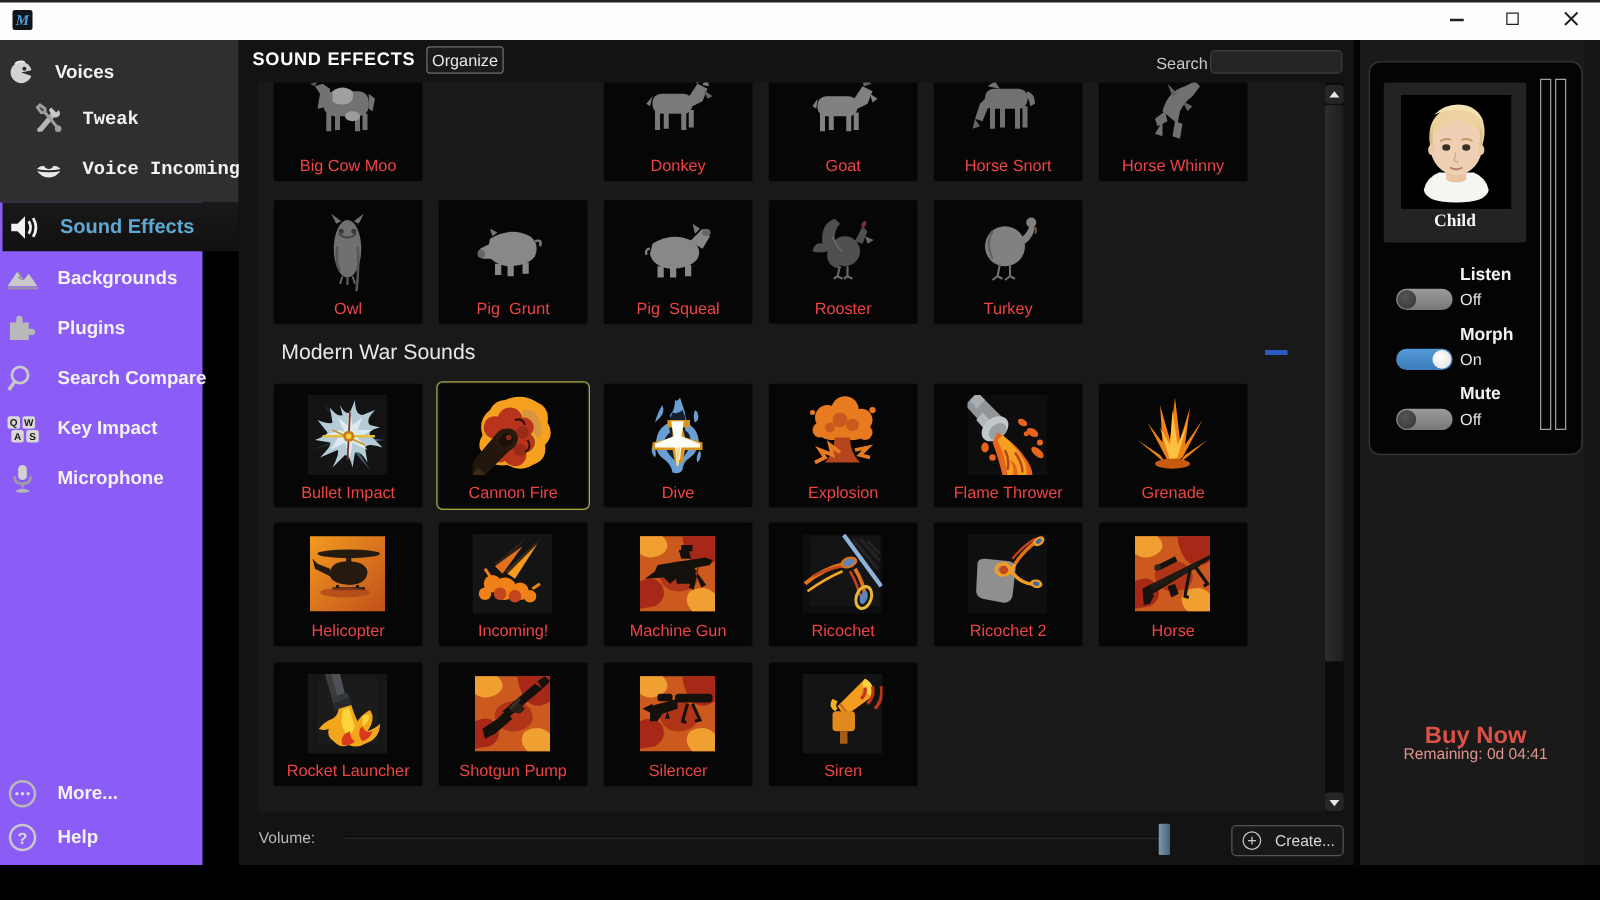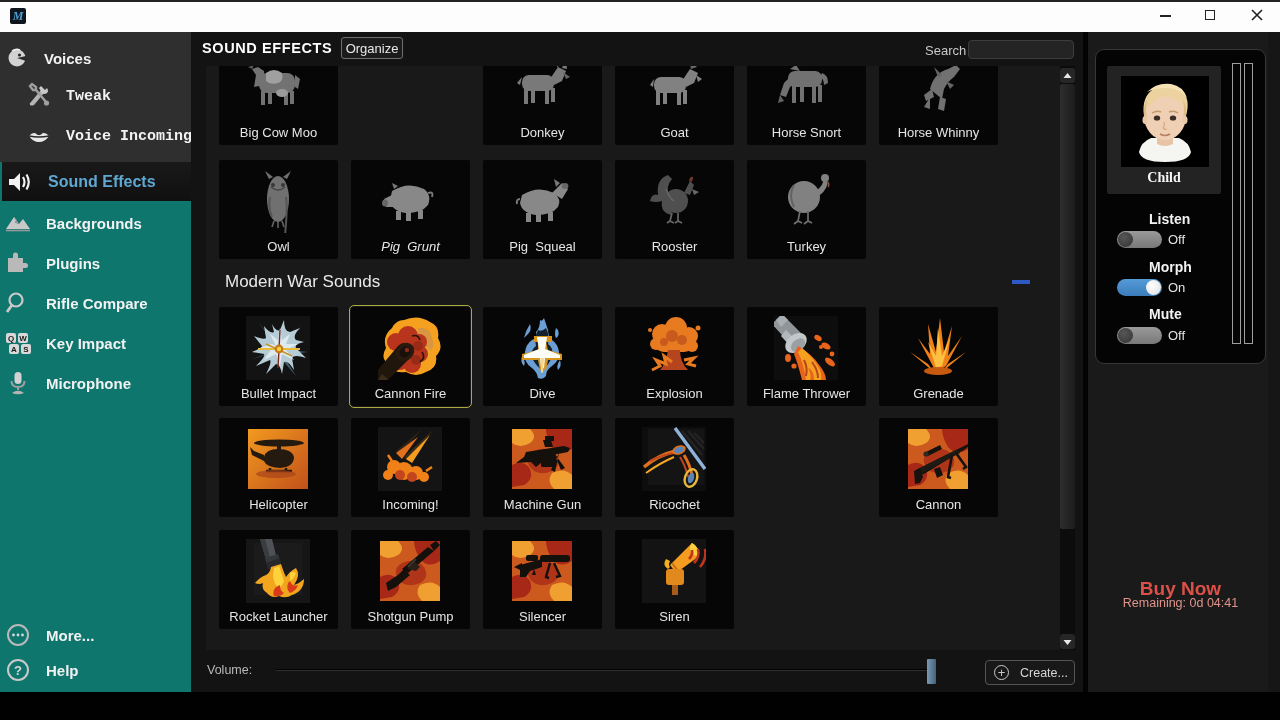--- a/index.html
+++ b/index.html
@@ -12,41 +12,41 @@
   #titletop { left:0; top:0; width:1280px; height:2px; background:#232323; }
   #appicon { left:10px; top:8px; width:16px; height:16px; background:#10151c; border-radius:2px; }
   #appicon span { position:absolute; left:0; top:0; width:16px; height:16px; text-align:center; font:italic bold 12px/16px "Liberation Serif",serif; color:#4d9fd6; }
   #apptitle { left:31px; top:0px; height:32px; line-height:34px; font-size:12.5px; color:#1a1a1a;margin-top:36px; }
   #btn-min { left:1160px; top:15px; width:11px; height:2px; background:#222; }
   #btn-max { left:1205px; top:10px; width:10px; height:10px; border:1.5px solid #222; }
   #btn-x  { left:1251px; top:9px; width:12px; height:12px; }
   #btn-x svg { position:absolute; left:0; top:0; }
 
   
-  #sidebar { left:0; top:32px; width:191px; height:660px; background:#0f766e; }
+  #sidebar { left:0; top:32px; width:162px; height:660px; background:#8b5cf6; }
   #sidetop { left:0; top:0px; width:191px; height:130px; background:#2f2f2f; }
   .sideitem { position:absolute; left:0; width:191px; height:40px; }
   .sideitem .lbl { position:absolute; left:46px; top:50%; transform:translateY(-50%); font-weight:bold; font-size:15px; color:#f2f2f2; white-space:nowrap; }
   .sideitem .ic { position:absolute; left:4px; top:50%; transform:translateY(-50%); width:28px; height:28px; }
   .sub .lbl { left:66px;font-family:Liberation Mono, monospace; }
   .sub .ic { left:25px; }
   #sel-row { left:2px; top:130px; width:189px; height:39px; background:linear-gradient(#191919,#101010); }
   #sel-row .lbl { color:#5fa8d3; font-size:16px; }
 
   
   #content { left:191px; top:32px; width:896px; height:660px; background:#131313; }
   #c-int { left:15px; top:34px; width:854px; height:584px; background:#191919; overflow:hidden; }
   #hdr-title { left:11px; top:8px; font-weight:bold; font-size:14.5px; letter-spacing:0.6px; color:#fff; }
   #btn-organize { left:150px; top:5px; width:62px; height:22px; border:1px solid #6f6f6f; border-radius:3px; background:#1b1b1b; color:#e8e8e8; font-size:13px; text-align:center; line-height:21px; }
   #lbl-search { left:734px; top:11px; font-size:13px; color:#c9c9c9; }
   #box-search { left:777px; top:8px; width:106px; height:19px; background:#242424; border:1px solid #3d3d3d; border-radius:4px; }
 
   
   .tile { position:absolute; width:119px; height:99px; background:#060606; border-radius:2px; }
-  .tile .cap { position:absolute; left:0; bottom:5px; width:100%; text-align:center; font-size:13px; color:#e5e5e5; white-space:nowrap; }
+  .tile .cap { position:absolute; left:0; bottom:5px; width:100%; text-align:center; font-size:13px; color:#ef4444; white-space:nowrap; }
   .tile svg { position:absolute; left:27px; top:9px; }
   .seltile { outline:1.5px solid #a9a93f; outline-offset:1px; border-radius:3px; }
   #sec-hdr { left:19px; top:206px; font-size:17px; color:#e8e8e8; }
   #sec-dash { left:806px; top:214px; width:18px; height:4px; background:#2d59c4; }
 
   
   #sb { left:869px; top:34px; width:15px; height:584px; background:#0c0c0c; }
   .sbarrow { position:absolute; left:0; width:15px; height:15px; background:#262626; border-radius:3px; }
   .sbarrow svg { position:absolute; left:3px; top:4px; }
   #sbthumb { left:0; top:18px; width:15px; height:445px; background:linear-gradient(90deg,#2d2d2d,#1d1d1d); border-radius:2px; }
@@ -62,21 +62,21 @@
   
   #gapstrip { left:1083px; top:32px; width:5px; height:660px; background:#030303; }
   #rightbar { left:1088px; top:32px; width:192px; height:660px; background:#1a1a1a; }
   #rightedge { left:1268px; top:32px; width:12px; height:660px; background:#161616; }
   #rpanel { left:7px; top:17px; width:171px; height:315px; background:#040404; border:1px solid #373737; border-radius:9px; }
   #avcard { left:11px; top:16px; width:114px; height:128px; background:#232323; border-radius:2px; }
   #avphoto { left:14px; top:10px; width:88px; height:91px; background:#000; }
   #avname { left:0; top:104px; width:114px; text-align:center; font-weight:bold; font-size:14px; color:#f5f5f5;font-family:Liberation Serif, serif; }
   .meter { position:absolute; top:13px; width:9px; height:281px; border:1px solid #9f9f9f; background:#050505; }
   #m1 { left:136px; } #m2 { left:148px; }
-  .toglbl { position:absolute; left:5px; font-weight:bold; font-size:14px; color:#f2f2f2;padding-left:48px; }
+  .toglbl { position:absolute; left:24px; font-weight:bold; font-size:14px; color:#f2f2f2;padding-left:48px; }
   .pill { position:absolute; left:21px; width:45px; height:17px; border-radius:8.5px; }
   .pill-off { background:linear-gradient(#9a9a9a,#787878); }
   .pill-on { background:linear-gradient(#549bd8,#3c7cba); }
   .knob { position:absolute; top:1px; width:15px; height:15px; border-radius:50%; }
   .knob-dark { left:1px; background:radial-gradient(circle at 40% 35%, #565656, #333); }
   .knob-lite { left:29px; background:radial-gradient(circle at 40% 35%, #fff, #ddd); }
   .togstate { position:absolute; left:72px; font-size:13px; color:#e3e3e3; }
   #buynow { left:0px; top:546px; width:185px; text-align:center; font-weight:bold; font-size:19px; color:#dc5147; }
   #remain { left:0px; top:564px; width:185px; text-align:center; font-size:12.5px; color:#e0948b; }
 
@@ -150,21 +150,21 @@
         <div class="ic" id="ic-plug"><svg width="28" height="28" viewBox="0 0 28 28">
             <path d="M6 10 L11 10 L11 7 Q11 4.5 13.5 4.5 Q16 4.5 16 7 L16 10 L21 10 L21 15 L23.5 15 Q26 15 26 17.5 Q26 20 23.5 20 L21 20 L21 24 L6 24 Z" fill="#b9b9b9" transform="translate(-2,-1)"></path>
           </svg></div>
         <div class="lbl">Plugins</div>
       </div>
     <div class="sideitem" style="top:251px;">
         <div class="ic" id="ic-vc"><svg width="28" height="28" viewBox="0 0 28 28">
             <circle cx="12" cy="11" r="6.5" fill="none" stroke="#c9c9c9" stroke-width="2.2"></circle>
             <path d="M8 16 L3 23" stroke="#c9c9c9" stroke-width="2.8"></path>
           </svg></div>
-        <div class="lbl">Rifle Compare</div>
+        <div class="lbl">Search Compare</div>
       </div>
     <div class="sideitem" style="top:291px;">
         <div class="ic" id="ic-km"><svg width="28" height="28" viewBox="0 0 28 28">
             <g>
               <rect x="2" y="4" width="10" height="10" rx="2" fill="#d8d8d8"></rect>
               <text x="7" y="12" text-anchor="middle" font-family="Liberation Sans" font-weight="bold" font-size="8" fill="#1a1a1a">Q</text>
               <rect x="14" y="4" width="10" height="10" rx="2" fill="#d8d8d8"></rect>
               <text x="19" y="12" text-anchor="middle" font-family="Liberation Sans" font-weight="bold" font-size="8" fill="#1a1a1a">W</text>
               <rect x="5" y="15" width="10" height="10" rx="2" fill="#d8d8d8"></rect>
               <text x="10" y="23" text-anchor="middle" font-family="Liberation Sans" font-weight="bold" font-size="8" fill="#1a1a1a">A</text>
@@ -295,21 +295,21 @@
               <path d="M41 10 L45 2 L37 8 Z"></path>
             </g>
             <path d="M25 18 q7 6 14 0" stroke="#5f5f5f" stroke-width="1.5" fill="none"></path>
             <circle cx="27" cy="16" r="2" fill="#4f4f4f"></circle>
             <circle cx="37" cy="16" r="2" fill="#4f4f4f"></circle>
             <path d="M24 28 q-2 12 2 20 M40 28 q2 12 -2 48" stroke="#777" stroke-width="2" fill="none"></path>
             <path d="M28 52 l-2 6 M32 53 l0 6 M36 52 l2 6" stroke="#8a8a8a" stroke-width="1.6"></path>
           </svg>
           <div class="cap">Owl</div>
         </div>
-      <div class="tile" style="left:145px;top:94px;font-style:italic;">
+      <div class="tile" style="left:145px;top:94px;">
           <svg style="filter:brightness(0.72);" width="64" height="64" viewBox="0 0 64 64">
             <g fill="#bdbdbd">
               <path d="M14 22 Q30 12 46 20 Q54 26 50 36 Q44 44 28 44 Q14 42 12 32 Z"></path>
               <path d="M14 26 L6 30 L8 38 L16 38 Z"></path>
               <rect x="18" y="42" width="5" height="9"></rect>
               <rect x="28" y="43" width="5" height="9"></rect>
               <rect x="40" y="41" width="5" height="9"></rect>
             </g>
             <ellipse cx="7" cy="34" rx="3" ry="3.5" fill="#8f8f8f"></ellipse>
             <path d="M50 24 q6 -2 4 4" stroke="#a8a8a8" stroke-width="2" fill="none"></path>
@@ -549,37 +549,52 @@
             <path d="M8 34 Q20 28 32 26" stroke="#c2451d" stroke-width="2" fill="none"></path>
             <ellipse cx="37" cy="23" rx="7" ry="4.4" transform="rotate(-20 37 23)" fill="#e2711d"></ellipse>
             <ellipse cx="37" cy="23" rx="5" ry="2.8" transform="rotate(-20 37 23)" fill="#5b84b8"></ellipse>
             <path d="M42 28 Q48 38 50 48" stroke="#e2711d" stroke-width="3" fill="none"></path>
             <path d="M38 30 Q44 40 46 50" stroke="#c2451d" stroke-width="2" fill="none"></path>
             <ellipse cx="49" cy="51" rx="6" ry="9" transform="rotate(18 49 51)" fill="none" stroke="#e8b83a" stroke-width="2.4"></ellipse>
             <ellipse cx="49" cy="51" rx="3" ry="5.4" transform="rotate(18 49 51)" fill="#5b84b8"></ellipse>
           </svg>
           <div class="cap">Ricochet</div>
         </div>
+      <div class="tile" style="left:541px;top:352px;">
+          <svg width="64" height="64" viewBox="0 0 64 64">
+            <rect x="0" y="0" width="64" height="64" fill="#0f0f0f"></rect>
+            <path d="M8 24 Q8 20 14 20 L34 22 Q40 24 38 32 L36 50 Q34 56 28 55 L12 52 Q6 50 7 44 Z" fill="#8f8f8f"></path>
+            <path d="M58 4 Q46 12 38 24" stroke="#e2711d" stroke-width="2.8" fill="none"></path>
+            <path d="M54 4 Q44 10 36 20" stroke="#c2451d" stroke-width="1.8" fill="none"></path>
+            <path d="M38 24 Q34 34 27 33 Q20 30 25 25 Q31 22 34 28 Q37 34 44 38 Q50 41 54 40" stroke="#f39c1f" stroke-width="2.8" fill="none"></path>
+            <ellipse cx="57" cy="6" rx="5" ry="3.4" transform="rotate(-35 57 6)" fill="#f39c1f"></ellipse>
+            <ellipse cx="57" cy="6" rx="2.6" ry="1.6" transform="rotate(-35 57 6)" fill="#3a68a8"></ellipse>
+            <ellipse cx="55" cy="40" rx="5" ry="3.4" transform="rotate(12 55 40)" fill="#f39c1f"></ellipse>
+            <ellipse cx="55" cy="40" rx="2.6" ry="1.6" transform="rotate(12 55 40)" fill="#3a68a8"></ellipse>
+            <circle cx="29" cy="29" r="3.4" fill="#c2451d"></circle>
+          </svg>
+          <div class="cap">Ricochet 2</div>
+        </div>
       <div class="tile" style="left:673px;top:352px;">
           <svg width="64" height="64" viewBox="0 0 64 64">
             <rect x="2" y="2" width="60" height="60" fill="#cc5a1e"></rect>
             <path d="M2 2 h18 q8 8 0 14 q-10 6 -18 0 Z" fill="#f0a030"></path>
             <path d="M36 2 h26 v20 q-12 8 -20 -2 q-6 -10 -6 -18 Z" fill="#a82818"></path>
             <path d="M2 38 q12 -6 18 4 q4 10 -6 16 l-12 2 Z" fill="#a82818"></path>
             <path d="M42 46 q12 -6 20 2 v14 h-18 q-8 -8 -2 -16 Z" fill="#f0a030"></path>
             <path d="M24 24 q14 -6 22 4 q6 10 -4 16 q-14 6 -22 -4 q-6 -10 4 -16 Z" fill="#b03418"></path>
             <path d="M10 43 L56 20 L62 17 L63 19 L58 23 L54 25 L18 47 L14 48 Z" fill="#16120e"></path>
             <path d="M12 42 L52 22 L54 26 L16 46 Z" fill="#1e1a14"></path>
             <path d="M8 44 L14 41 L17 50 L14 56 L9 57 Z" fill="#16120e"></path>
             <path d="M20 25 L34 18 L36 22 L22 29 Z" fill="#16120e"></path>
             <circle cx="20" cy="27" r="2.6" fill="#2e2a22"></circle>
             <path d="M28 42 L34 40 L37 48 L31 51 Z" fill="#16120e"></path>
             <path d="M46 28 L42 50 L45 51 M50 26 L60 40 L57 42" stroke="#16120e" stroke-width="2.6" fill="none"></path>
           </svg>
-          <div class="cap">Cannon</div>
+          <div class="cap">Horse</div>
         </div>
       <div class="tile" style="left:13px;top:464px;">
           <svg width="64" height="64" viewBox="0 0 64 64">
             <rect x="0" y="0" width="64" height="64" fill="#161616"></rect>
             <rect x="8" y="4" width="48" height="52" fill="#1b1b1b"></rect>
             <path d="M14 0 L26 0 L31 20 L21 24 Z" fill="#4e5256"></path>
             <path d="M14 0 L19 0 L25 22 L21 24 Z" fill="#3a3d40"></path>
             <path d="M19 19 L32 15 L35 25 L22 30 Z" fill="#33363a"></path>
             <path d="M20 24 L34 19 L35 25 L22 30 Z" fill="#26282c"></path>
             <g fill="#f2a61e">

